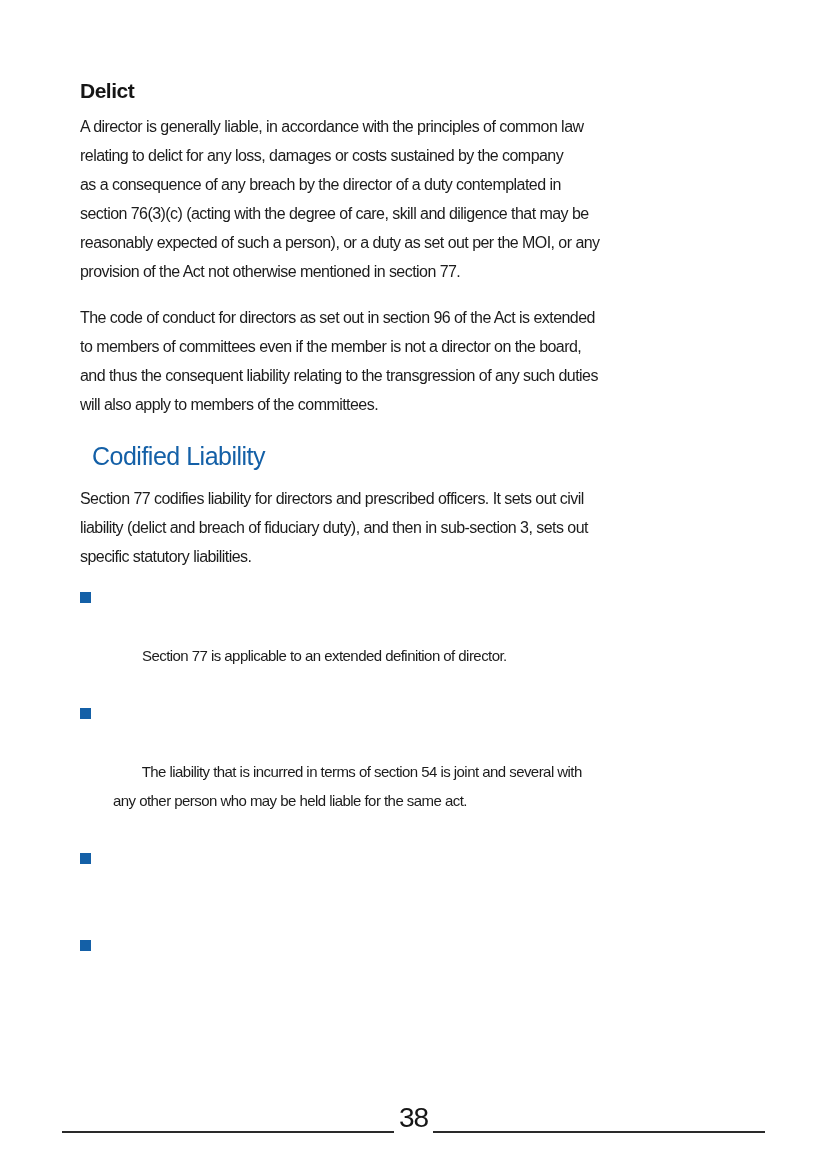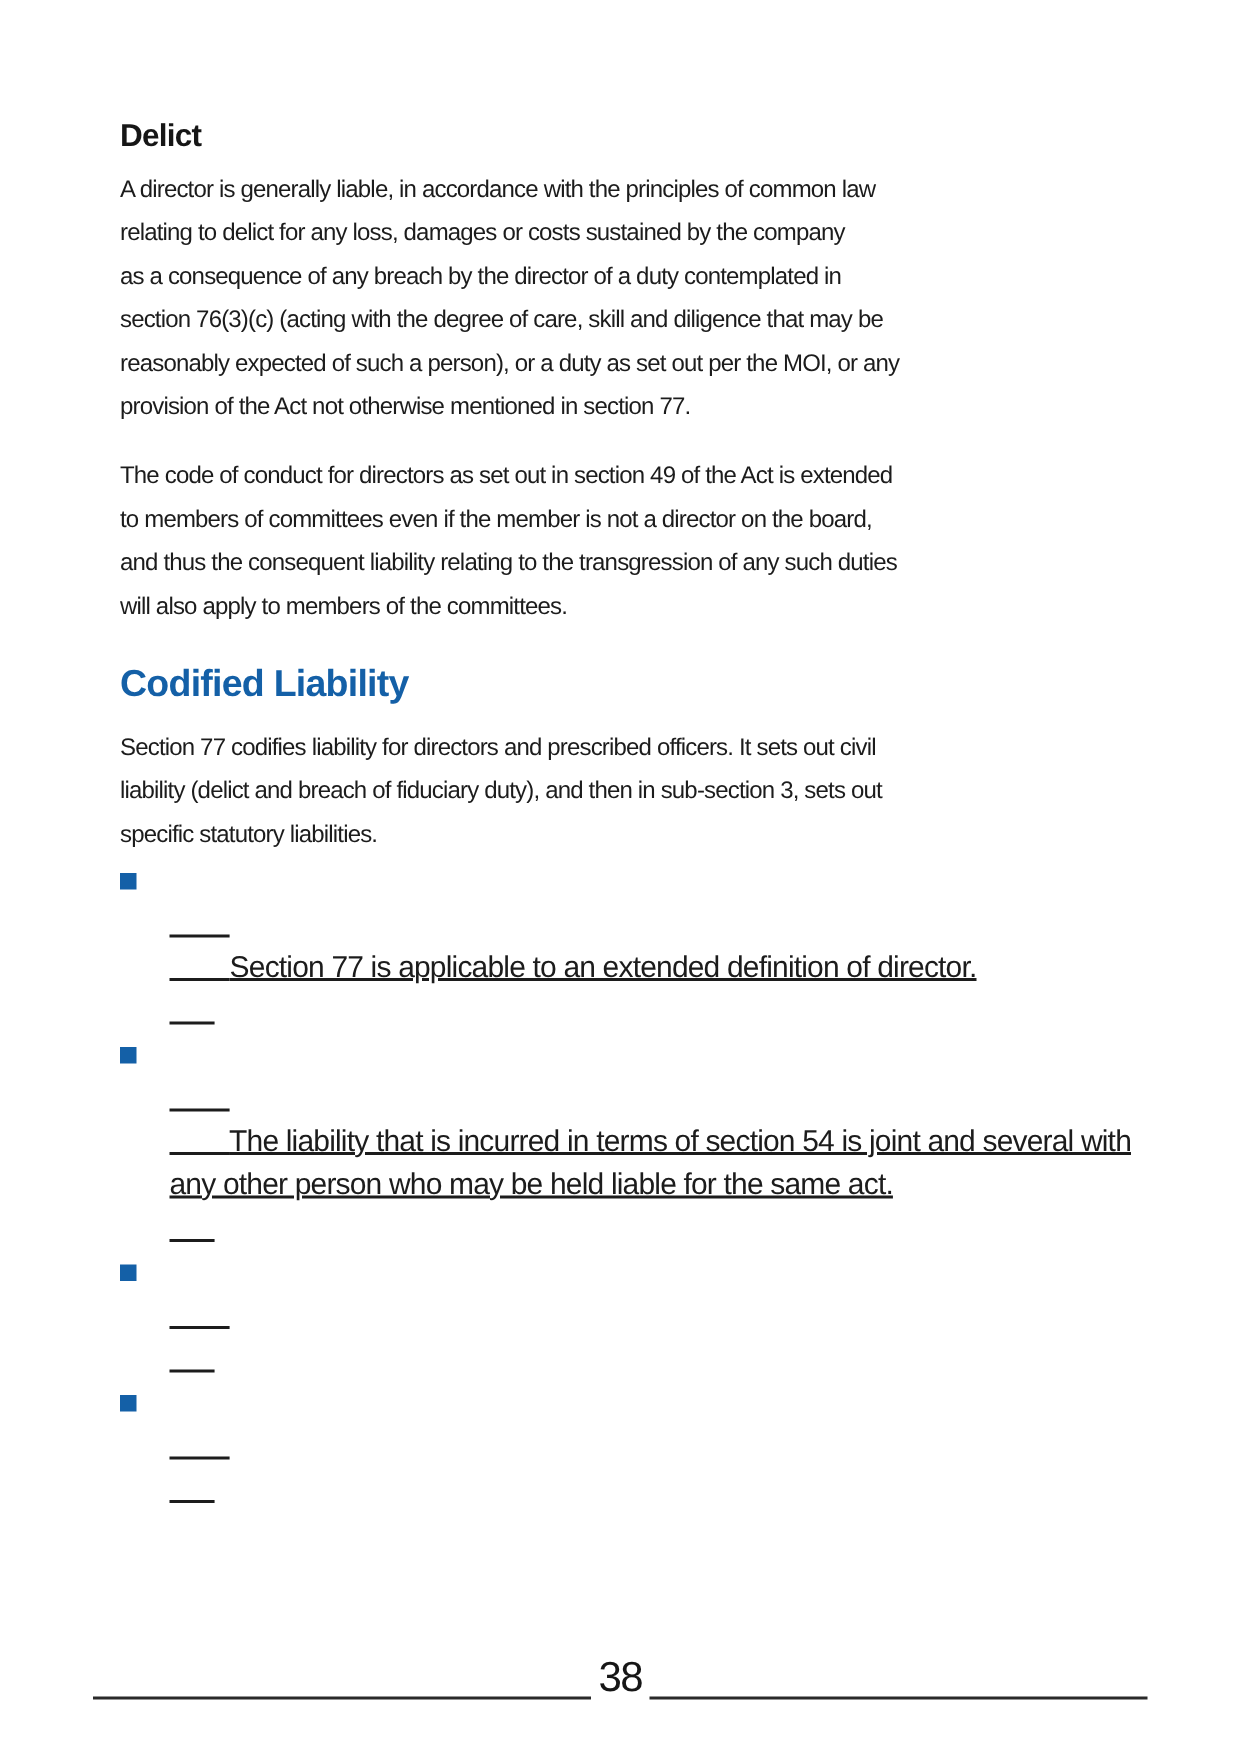--- a/index.html
+++ b/index.html
@@ -24,50 +24,49 @@
   }
   h3.sub-heading {
     margin: 0 0 8px 0;
     font-size: 21px;
     font-weight: bold;
     color: #161616;
     letter-spacing: -0.5px;
     line-height: 26px;
   }
   h2.section-heading {
-    margin: 22px 0 13px 0;
+    margin: 22px 0 13px 12px;
     font-size: 25px;
-    font-weight: bold;
+    font-weight: normal;
     color: #1460a7;
     letter-spacing: -0.5px;
     line-height: 30px;
   }
   p.body-text {
     margin: 0 0 17px 0;
     font-size: 16px;
     line-height: 29px;
     letter-spacing: -0.55px;
     white-space: pre;
   }
   p.body-text.tight {
-    margin-bottom: 2px;
+    margin-bottom: 12px;
   }
   ul.bullet-list {
     list-style: none;
     margin: 0 0 0 0;
     padding: 0;
   }
   ul.bullet-list li {
     position: relative;
     padding-left: 33px;
-    font-size: 20px;
+    font-size: 15px;
     line-height: 29px;
     letter-spacing: -0.55px;
     white-space: pre;
-    text-decoration: underline;
   }
   .marker {
     position: absolute;
     left: 0px;
     top: 9px;
     width: 11px;
     height: 11px;
     background: #1460a7;
   }
   .page-footer {
@@ -97,21 +96,21 @@
 <div class="page">
   <div class="content">
 
     <h3 class="sub-heading">Delict</h3>
     <p class="body-text">A director is generally liable, in accordance with the principles of common law
 relating to delict for any loss, damages or costs sustained by the company
 as a consequence of any breach by the director of a duty contemplated in
 section 76(3)(c) (acting with the degree of care, skill and diligence that may be
 reasonably expected of such a person), or a duty as set out per the MOI, or any
 provision of the Act not otherwise mentioned in section 77.</p>
-    <p class="body-text">The code of conduct for directors as set out in section 49 of the Act is extended
+    <p class="body-text">The code of conduct for directors as set out in section 96 of the Act is extended
 to members of committees even if the member is not a director on the board,
 and thus the consequent liability relating to the transgression of any such duties
 will also apply to members of the committees.</p>
 
     <h2 class="section-heading">Codified Liability</h2>
     <p class="body-text tight">Section 77 codifies liability for directors and prescribed officers. It sets out civil
 liability (delict and breach of fiduciary duty), and then in sub-section 3, sets out
 specific statutory liabilities.</p>
     <ul class="bullet-list">
       <li>

